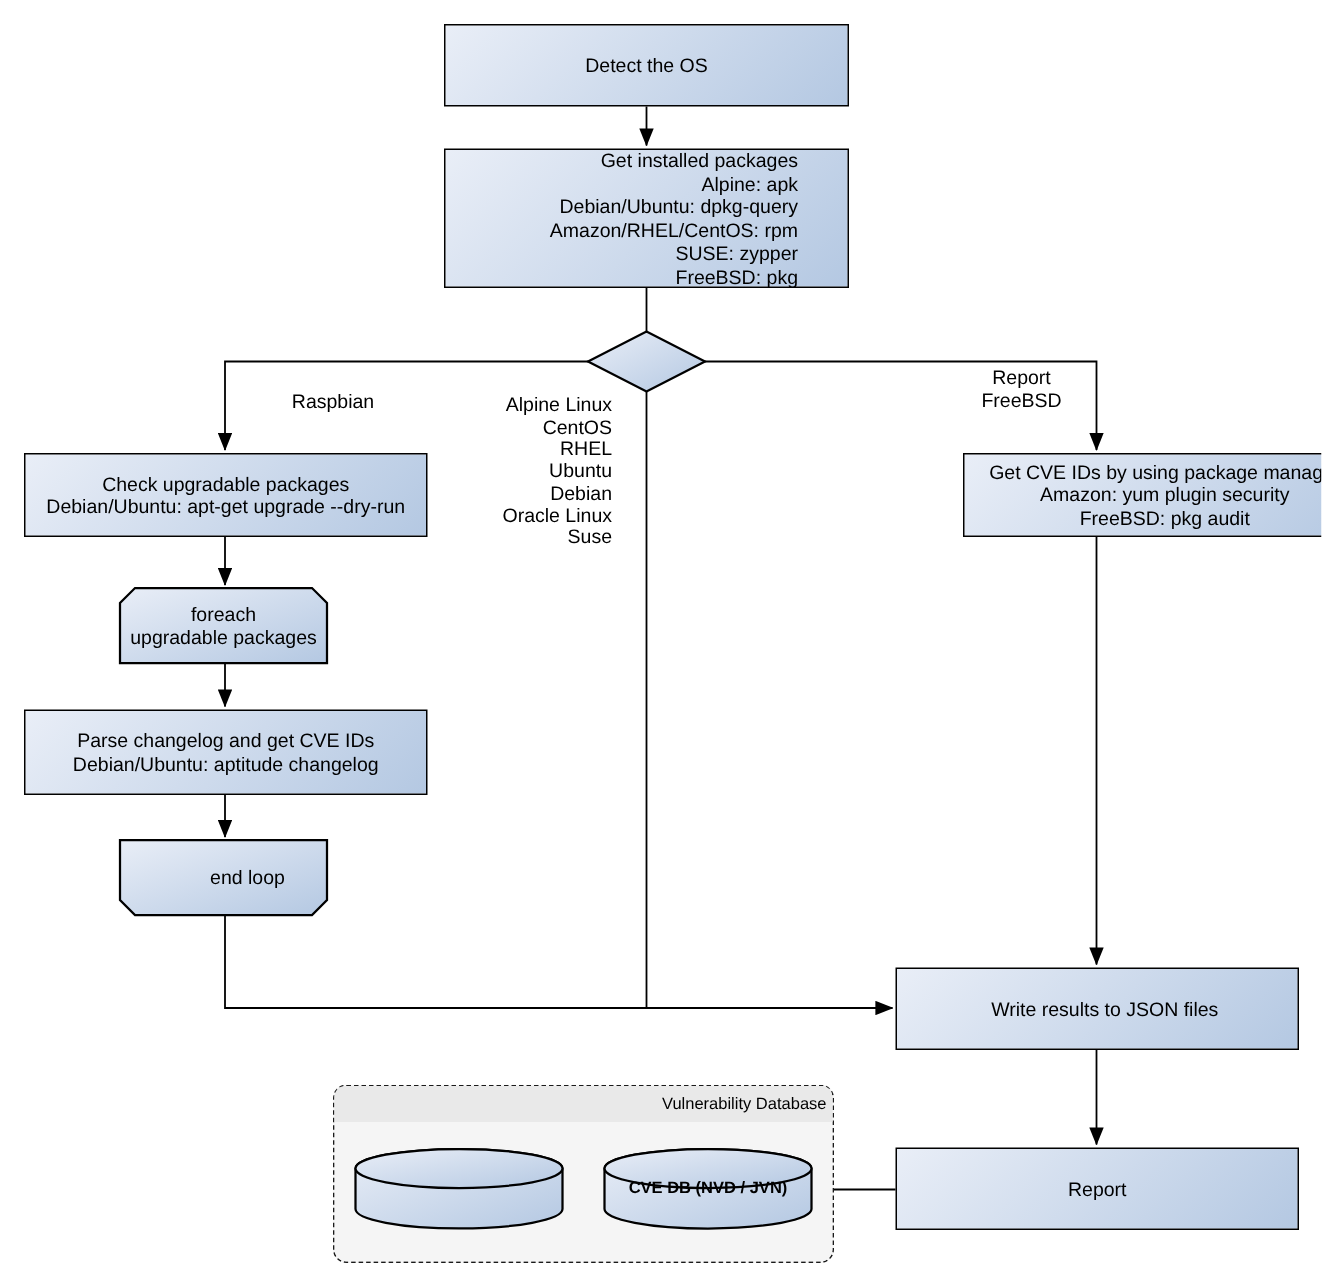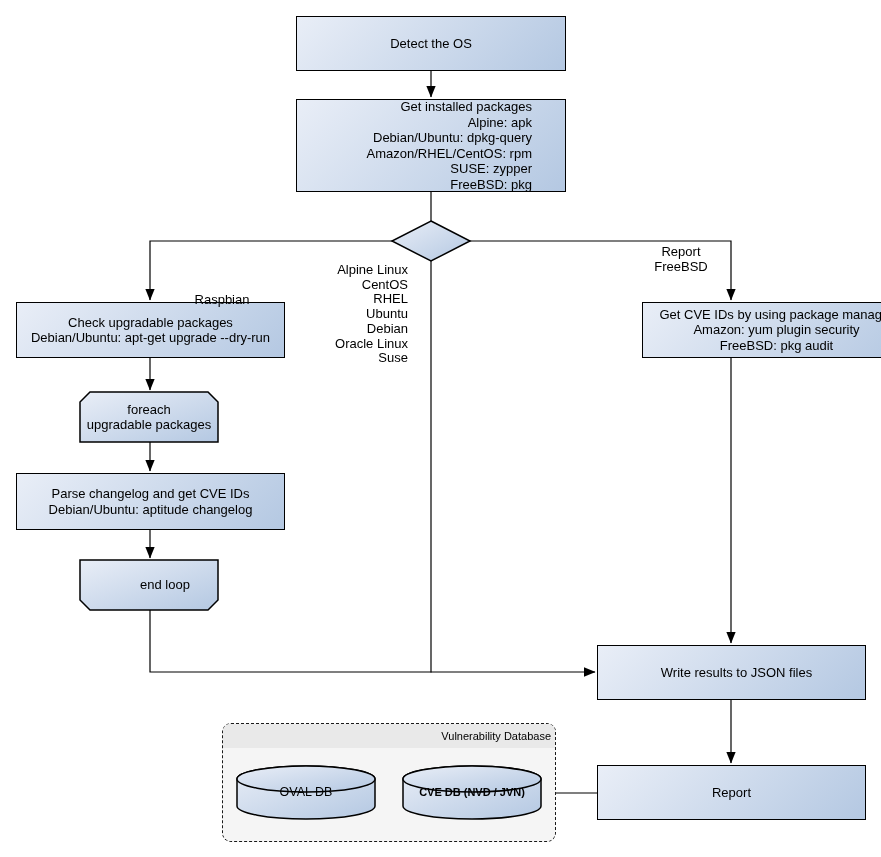--- a/index.html
+++ b/index.html
@@ -108,25 +108,24 @@
 
   <div class="node" style="left:597px; top:645px; width:269px; height:55px;padding-left:10px;">Write results to JSON files</div>
 
   <div class="node" style="left:597px; top:765px; width:269px; height:55px;">Report</div>
 
   <div class="node node--plain" style="left:80px; top:392px; width:138px; height:50px;">foreach
 upgradable  packages</div>
 
   <div class="node node--plain" style="left:80px; top:560px; width:138px; height:50px;padding-left:32px;">end loop</div>
 
-  <div class="node node--plain" style="left:237px; top:766px; width:138px; height:53px; font-size:12.5px;">OVAL DB</div>
 
   <div class="node node--plain" style="left:403px; top:766px; width:138px; height:53px; font-size:11px;font-weight:bold;">CVE DB (NVD / JVN)</div>
 
-  <div class="lbl lbl--center" style="left:172px; top:261px; width:100px;margin-top:32px;">Raspbian</div>
+  <div class="lbl lbl--center" style="left:172px; top:261px; width:100px;">Raspbian</div>
 
   <div class="lbl lbl--right" style="right:473px; top:263px;">Alpine Linux
 CentOS
 RHEL
 Ubuntu
 Debian
 Oracle Linux
 Suse</div>
 
   <div class="lbl lbl--center" style="left:631px; top:245px; width:100px;">Report

